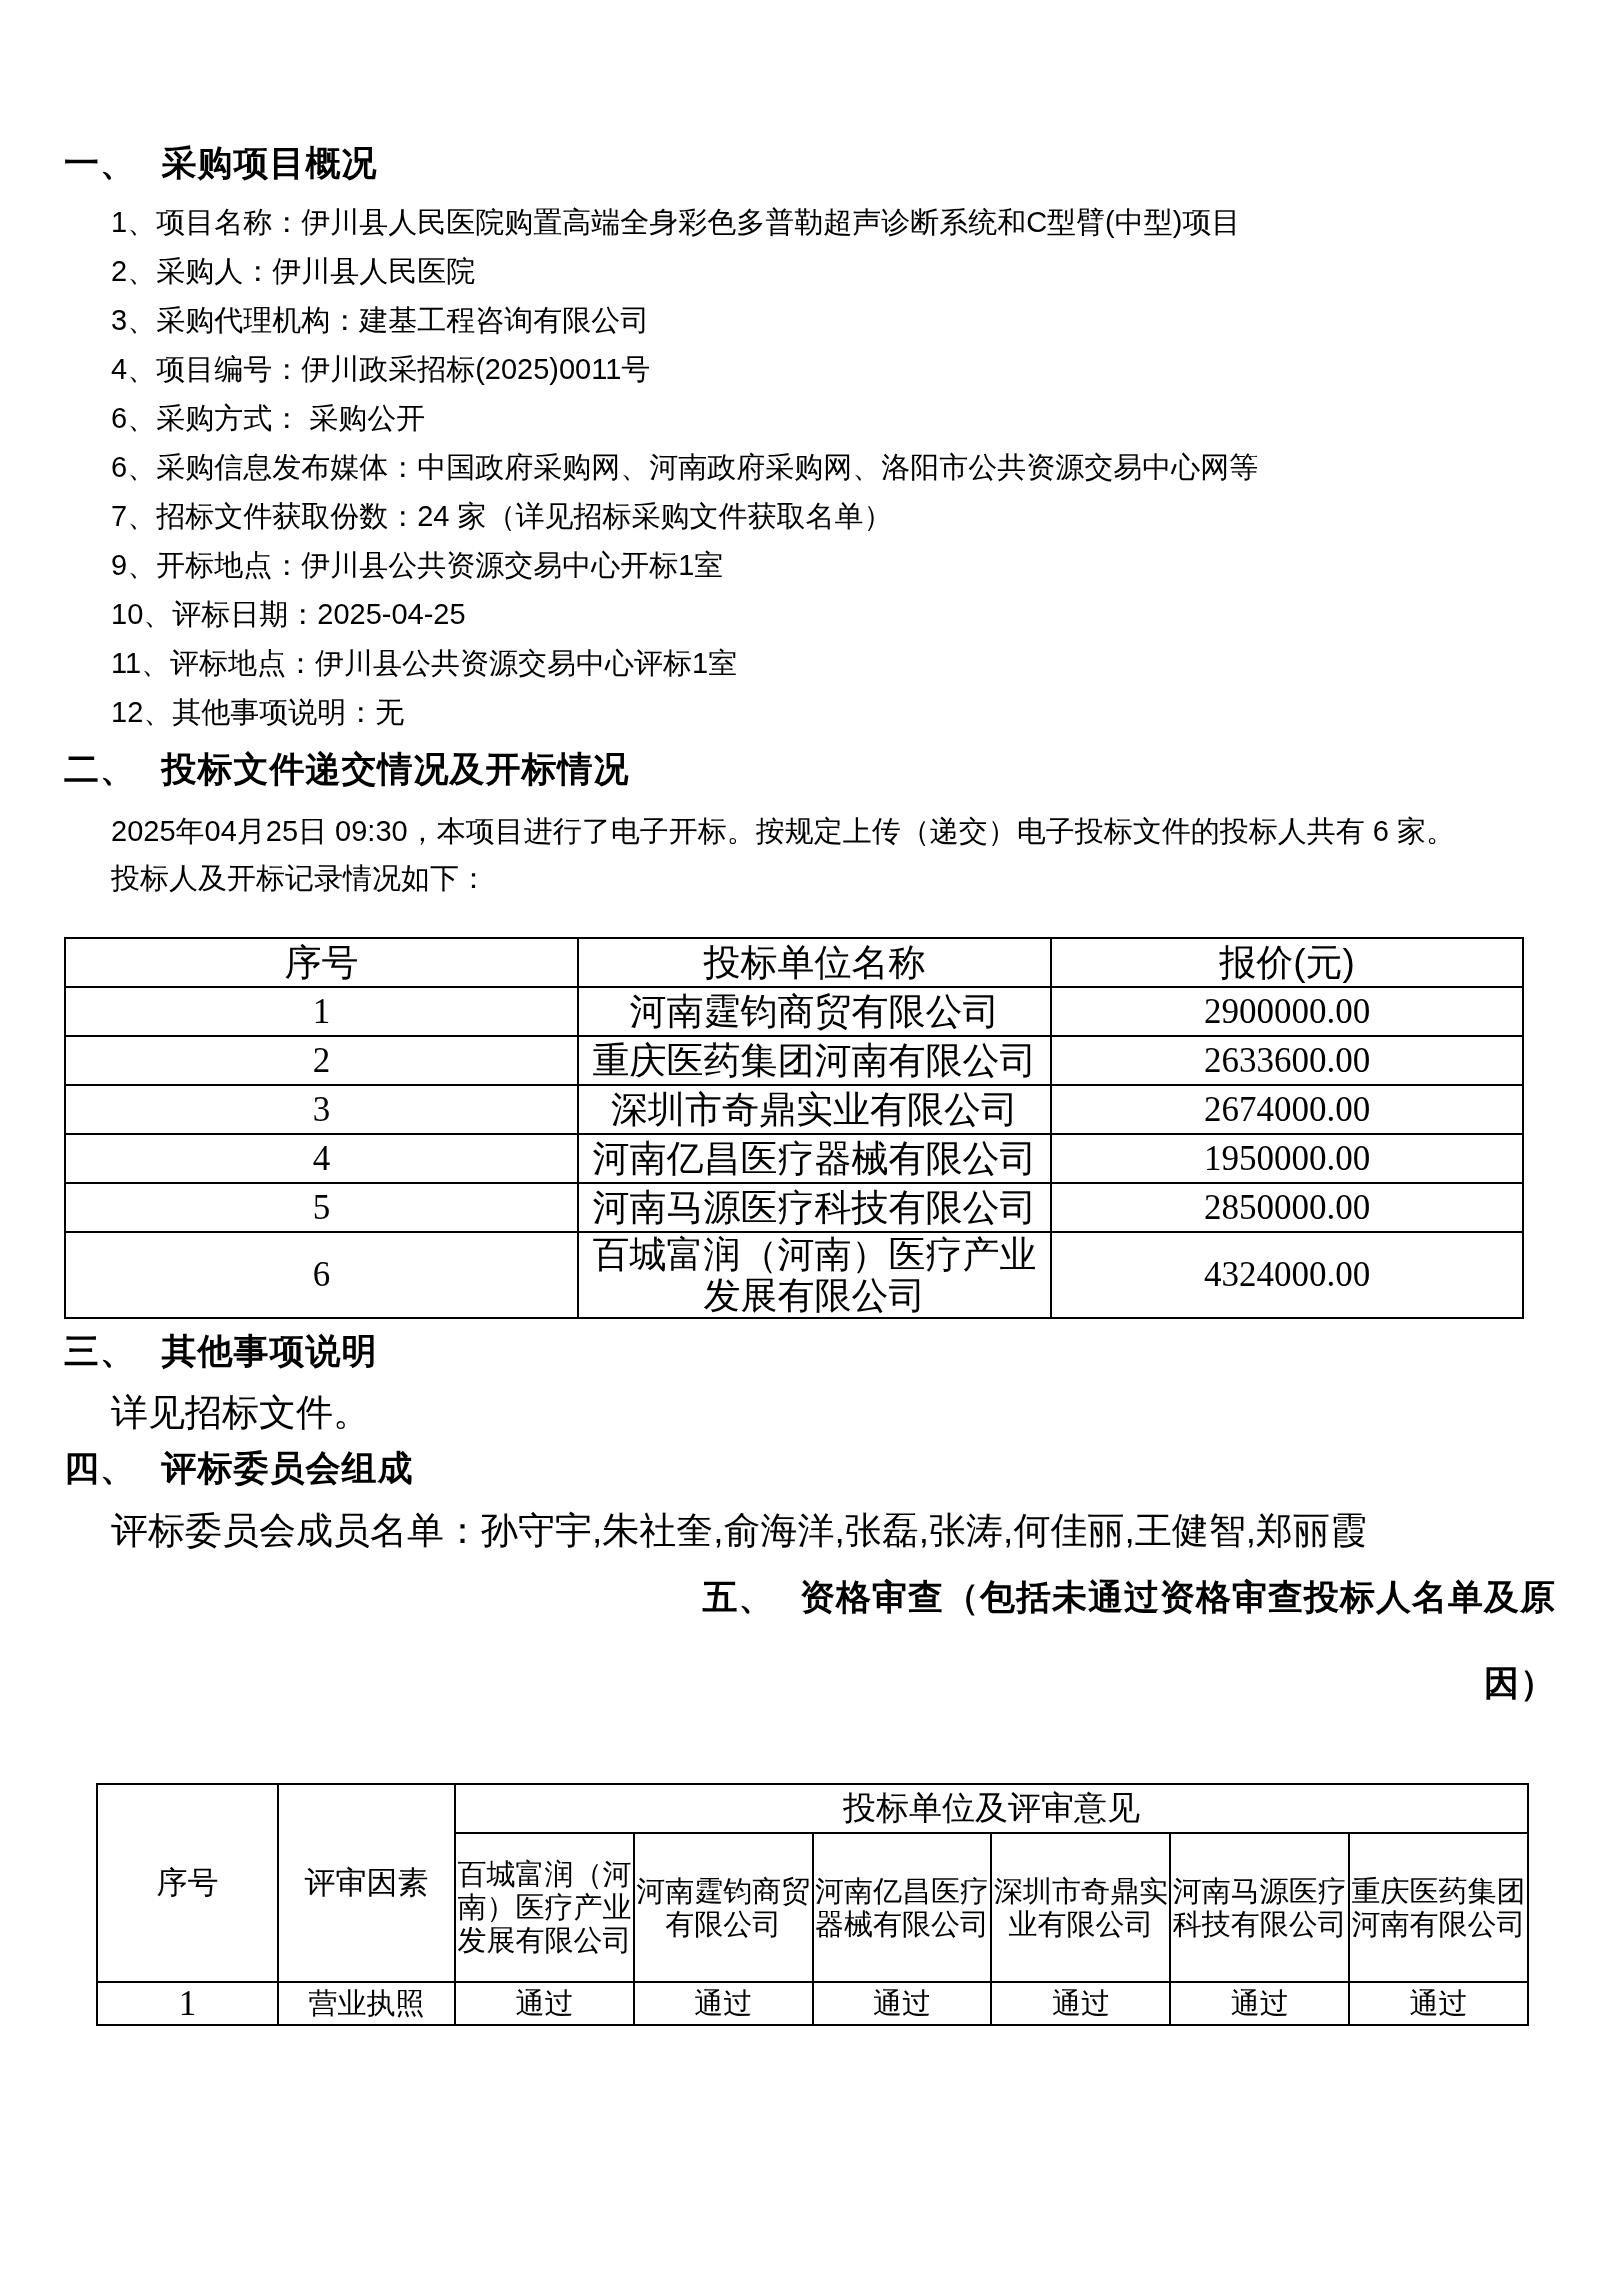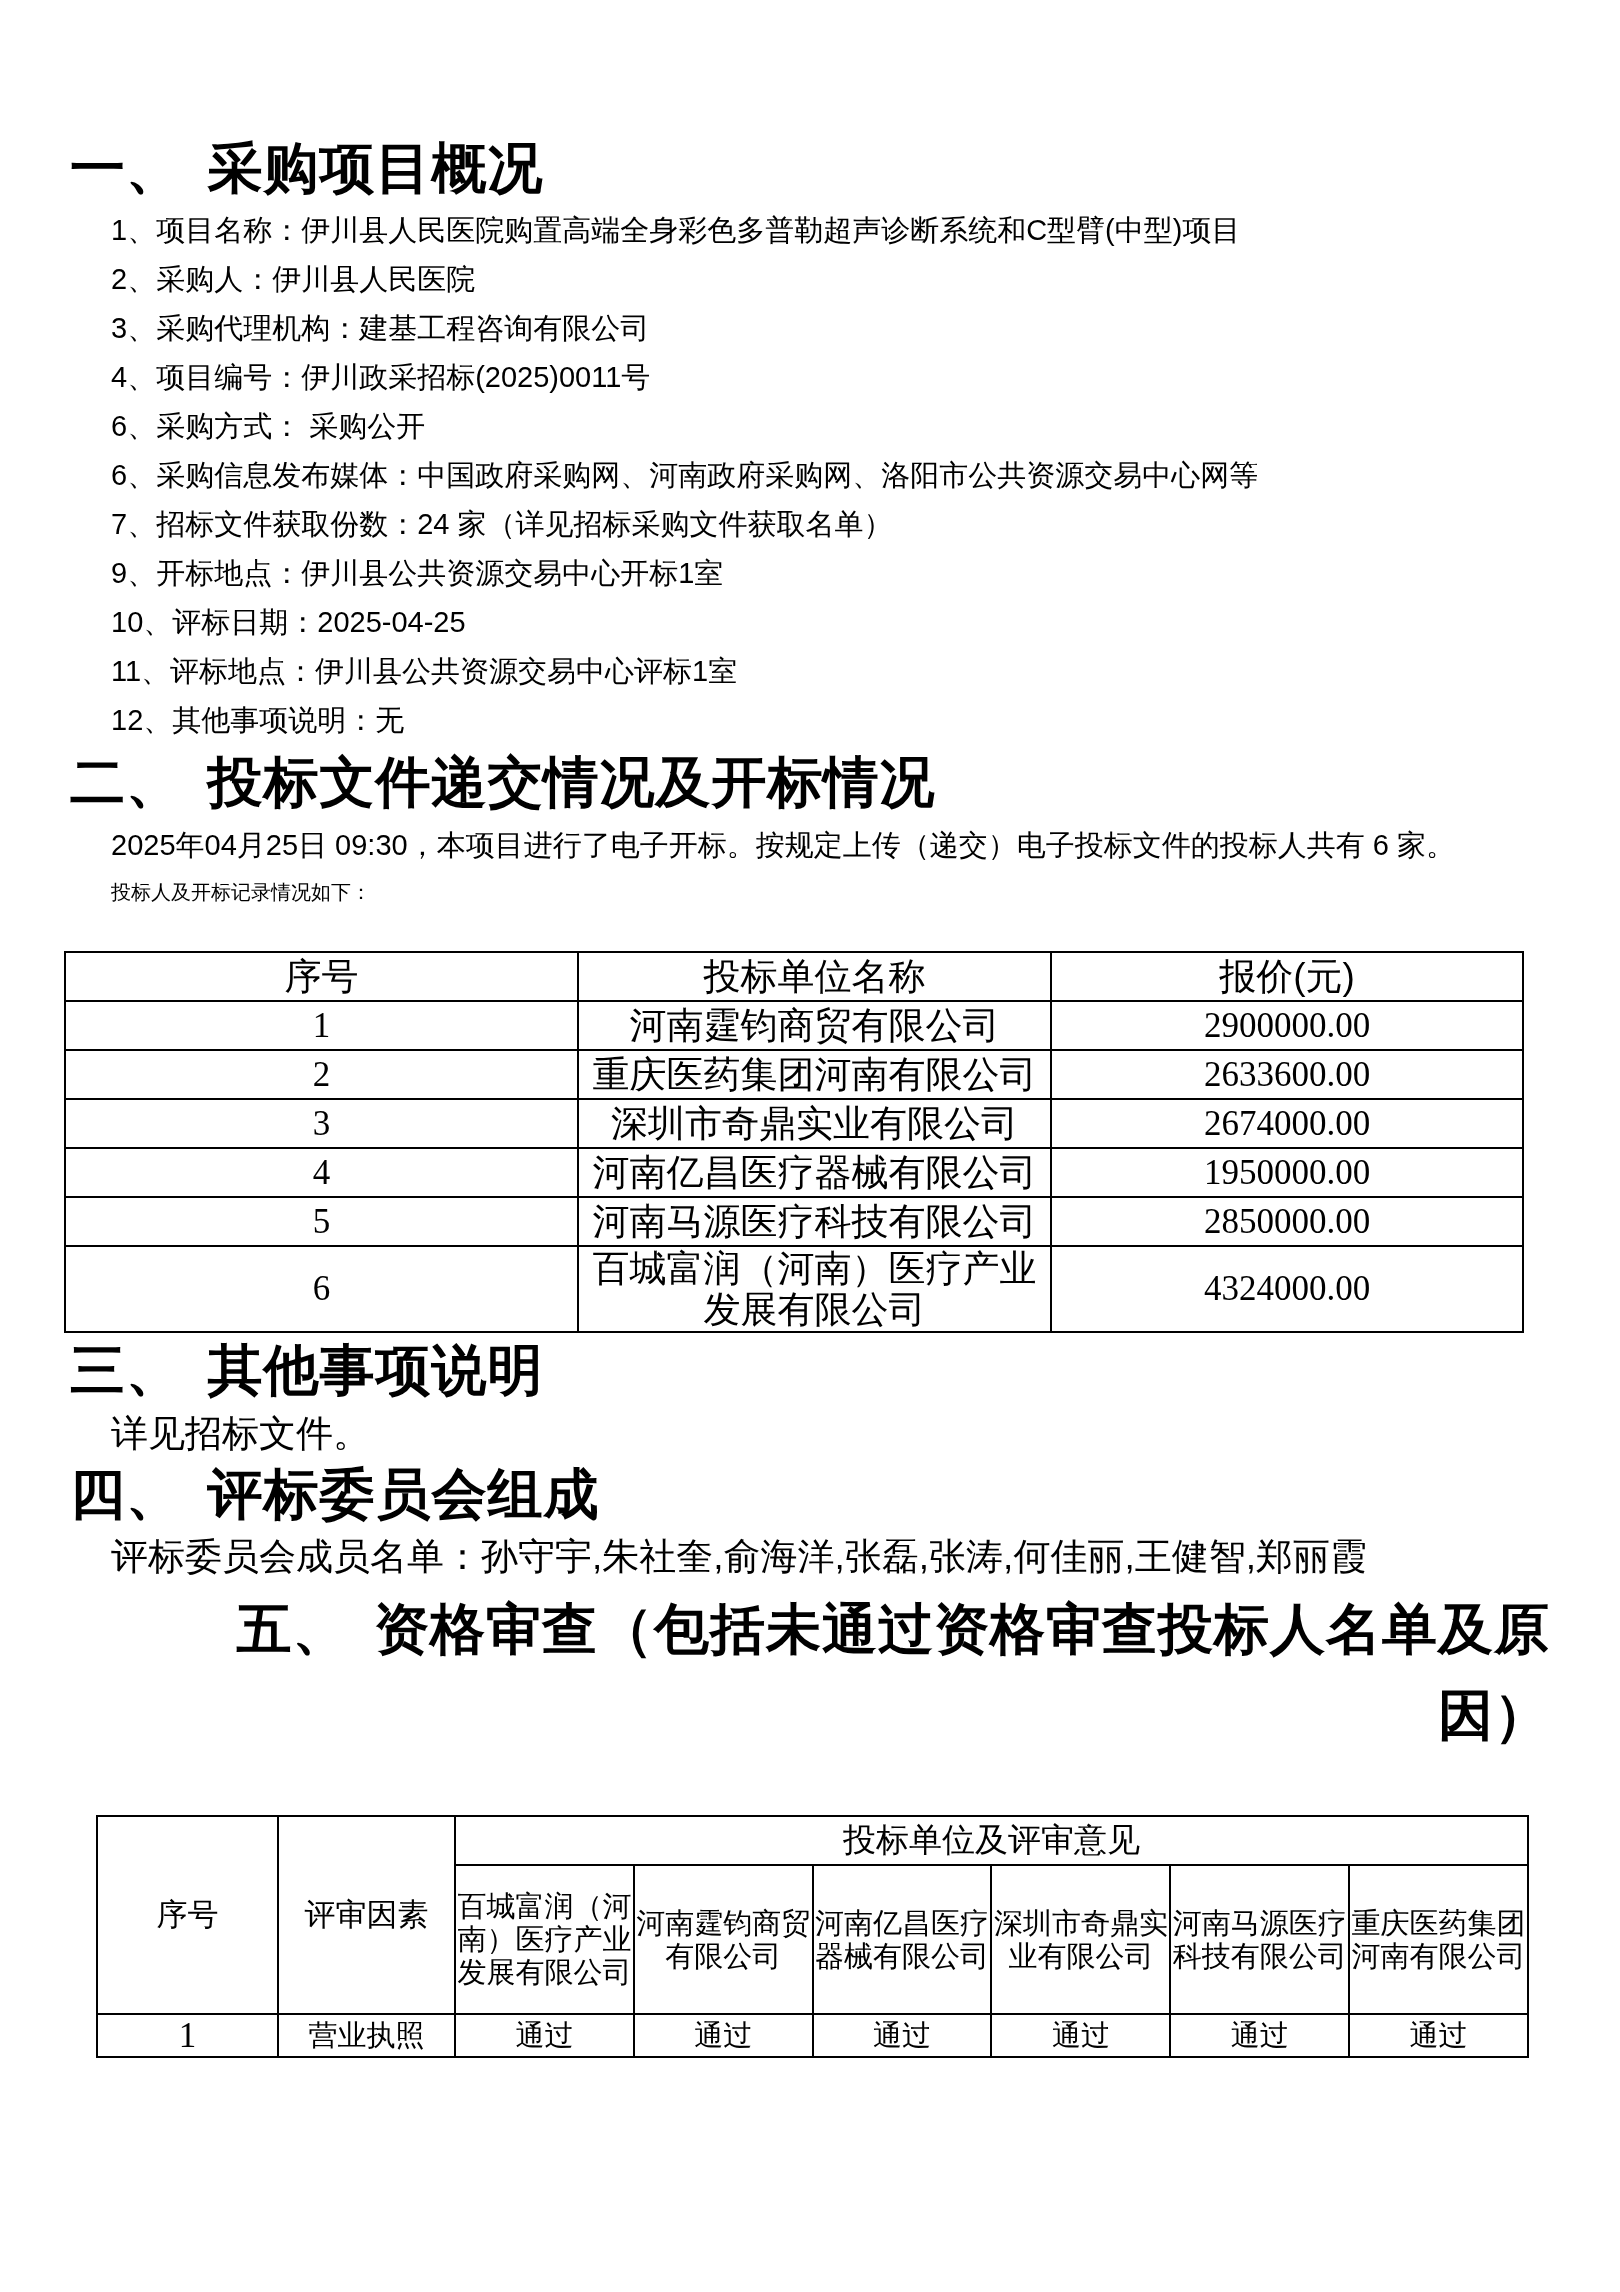--- a/index.html
+++ b/index.html
@@ -8,22 +8,22 @@
     width: 1620px;
     height: 2293px;
     box-sizing: border-box;
     padding: 131px 64px 0 64px;
     background: #ffffff;
     color: #000000;
     font-family: "Liberation Sans", sans-serif;
     overflow: hidden;
   }
   h1.sec {
-    margin: 6px;
-    font-size: 55px;
+    margin: 0;
+    font-size: 35px;
     line-height: 63px;
     font-weight: 900;
     letter-spacing: 1px;
   }
   h1.sec .num { margin-right: 25.5px; }
   h1.sec.wrap2 { line-height: 86px; }
   h1.sec.wrap2 .l2 { display: block; }
 
   ul.items {
     list-style: none;
@@ -35,21 +35,21 @@
   .mt-s2 { margin-top: 25.5px; }
   .para {
     margin: 7.8px 0 0 0;
     font-size: 29px;
     line-height: 47px;
     text-indent: 47px;
   }
   .note {
     margin: 0;
     padding-left: 47px;
-    font-size: 20px;
+    font-size: 29px;
     line-height: 47px;
   }
   .plain {
     margin: 7.8px 0 0 0;
     padding-left: 47px;
     font-size: 37px;
     line-height: 47px;
   }
 
   table.t1 {

